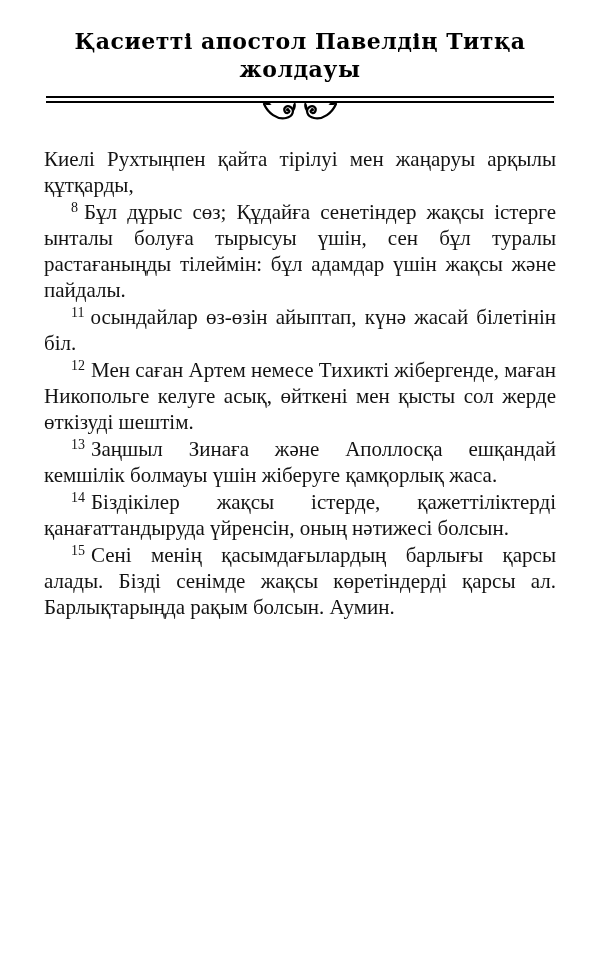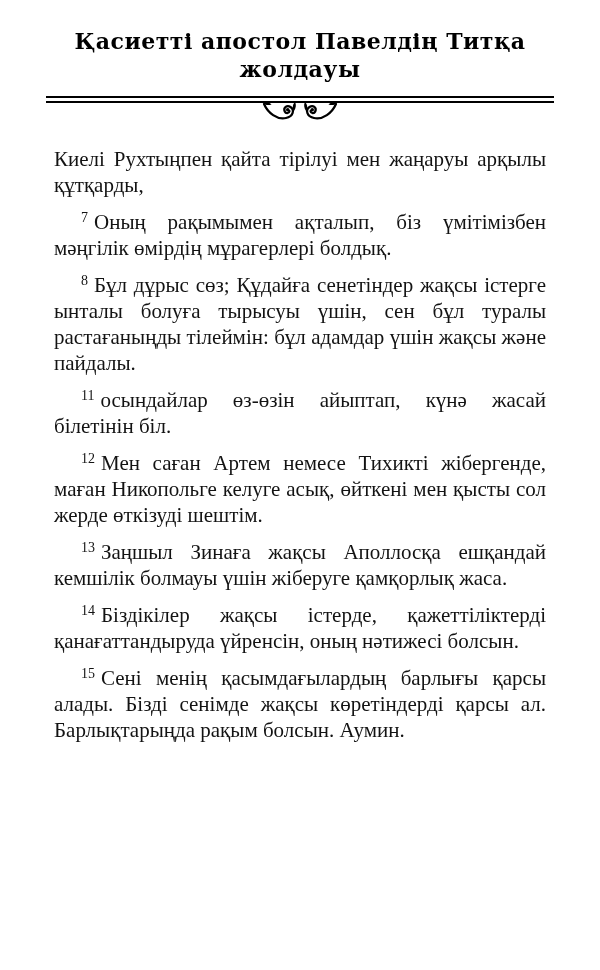--- a/index.html
+++ b/index.html
@@ -40,21 +40,21 @@
     transform: translateX(-50%);
     display: block;
   }
   .text {
     margin: 21px 43px 0;
     font-size: 21px;
     line-height: 26px;
     text-align: justify;
     color: #131313;
   }
-  .verse { margin: 11px; text-indent: 27px; }
+  .verse { margin: 1px; text-indent: 27px; }
   .verse.opening { text-indent: 0; }
   .vnum {
     font-size: 14px;
     line-height: 0;
     position: relative;
     top: -7px;
     vertical-align: baseline;
     margin-right: 6px;
   }
   .footer-orn {
@@ -81,31 +81,30 @@
         <path d="M66,2 C61,7 60,14 64,20 C68,14 69,7 66,2 Z"></path>
       </g>
       <use href="#lscroll" transform="translate(152,0) scale(-1,1)"></use>
     </svg>
   </div>
 
   <main class="text">
   <p class="verse opening"><span class="vtext">Киелі Рухтыңпен қайта тірілуі мен жаңаруы арқылы құтқарды,</span></p>
 
 
-  <p class="verse"><sup class="vnum">7</sup><span class="vtext">Оның рақымымен ақталып, біз үмітімізбен мәңгілік өмірдің мұрагерлері болдық.</span></p>
 
   <p class="verse"><sup class="vnum">8</sup><span class="vtext">Бұл дұрыс сөз; Құдайға сенетіндер жақсы істерге ынталы болуға тырысуы үшін, сен бұл туралы растағаныңды тілеймін: бұл адамдар үшін жақсы және пайдалы.</span></p>
 
 
 
   <p class="verse"><sup class="vnum">11</sup><span class="vtext">осындайлар өз-өзін айыптап, күнә жасай білетінін біл.</span></p>
 
   <p class="verse"><sup class="vnum">12</sup><span class="vtext">Мен саған Артем немесе Тихикті жібергенде, маған Никопольге келуге асық, өйткені мен қысты сол жерде өткізуді шештім.</span></p>
 
-  <p class="verse"><sup class="vnum">13</sup><span class="vtext">Заңшыл Зинаға жақсы Аполлосқа ешқандай кемшілік болмауы үшін жіберуге қамқорлық жаса.</span></p>
+  <p class="verse"><sup class="vnum">13</sup><span class="vtext">Заңшыл Зинаға және Аполлосқа ешқандай кемшілік болмауы үшін жіберуге қамқорлық жаса.</span></p>
 
   <p class="verse"><sup class="vnum">14</sup><span class="vtext">Біздікілер жақсы істерде, қажеттіліктерді қанағаттандыруда үйренсін, оның нәтижесі болсын.</span></p>
 
   <p class="verse"><sup class="vnum">15</sup><span class="vtext">Сені менің қасымдағылардың барлығы қарсы алады. Бізді сенімде жақсы көретіндерді қарсы ал. Барлықтарыңда рақым болсын. Аумин.</span></p>
 </main>
 
   <div class="footer-orn">
     <svg width="80" height="80" viewBox="0 0 100 100" aria-hidden="true">
       <g fill="#000">
         <polygon points="50,1 73,24 50,47 27,24"></polygon>

